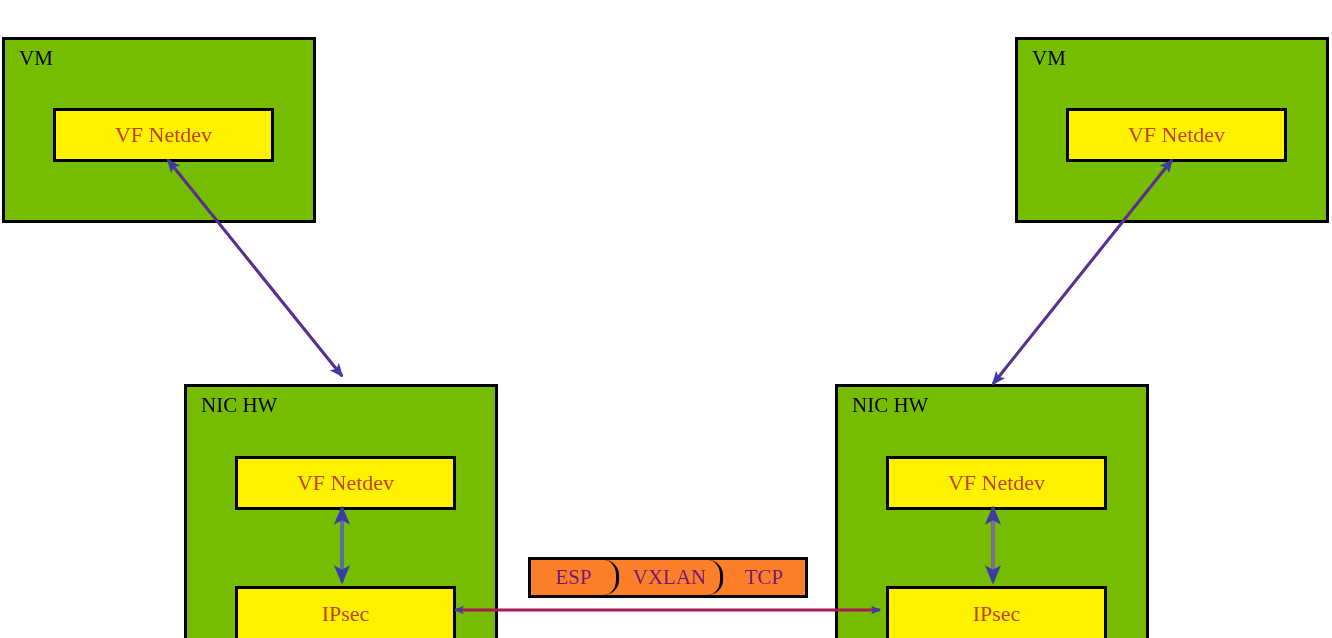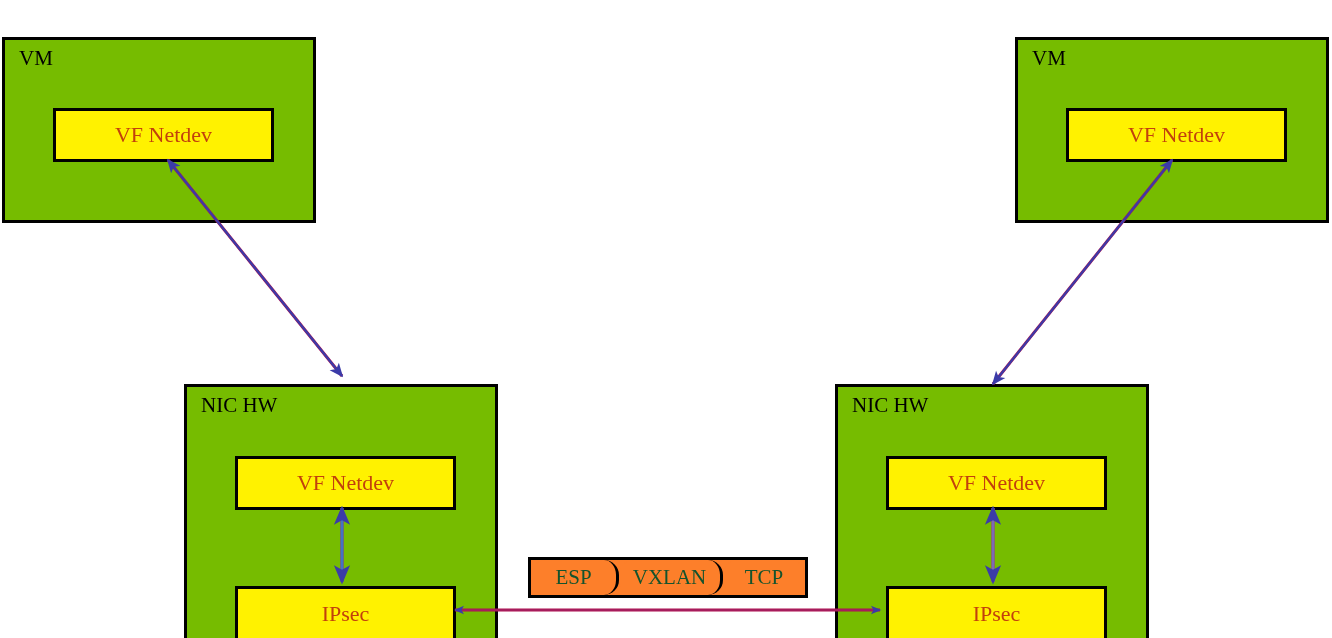--- a/index.html
+++ b/index.html
@@ -48,21 +48,21 @@
   
   .packet-strip {
     position: absolute;
     display: flex;
     border: 3px solid #000000;
     box-sizing: border-box;
     background: #FD7F2A;
   }
   .packet-cell {
     background: #FD7F2A;
-    color: #14532d;
+    color: #701a75;
     font-size: 21px;
     display: flex;
     align-items: center;
     justify-content: center;
     box-sizing: border-box;
     border-right: 3px solid #000000;
     border-radius: 15px;
   }
   .packet-cell:last-child { border-right: none; justify-content: center; }
 

